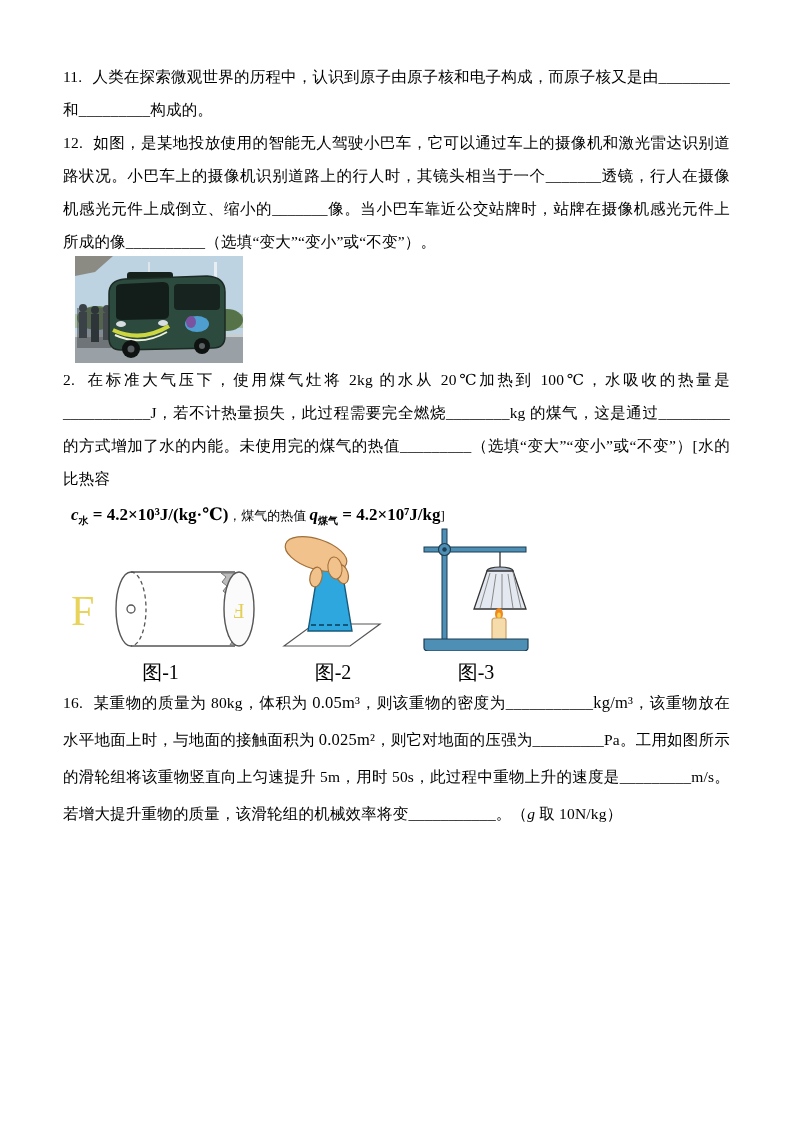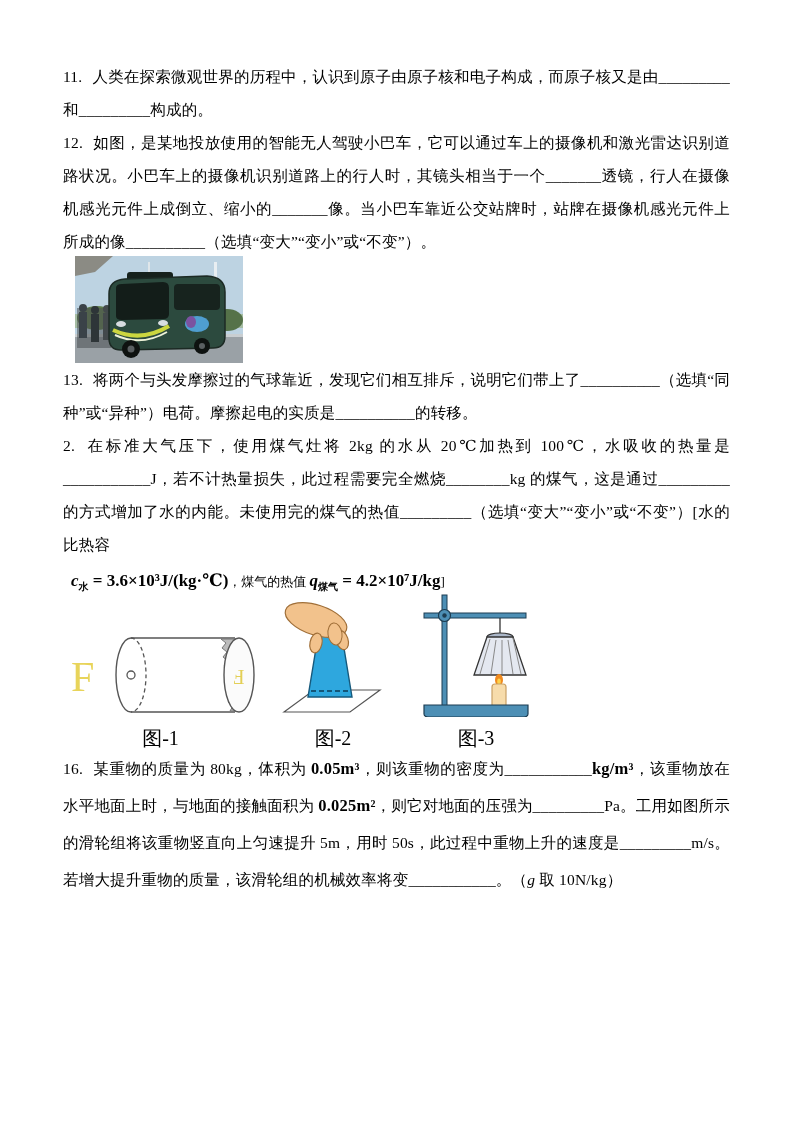--- a/index.html
+++ b/index.html
@@ -15,21 +15,21 @@
   }
   p.q{
     margin:0;
     font-size:15.5px;
     line-height:33px;
     text-align:justify;
     letter-spacing:0.2px;
   }
   p.q16{line-height:37px;}
   .qnum{margin-right:10px;}
-  .bv{font-weight:700;font-size:16.5px;font-family:"Liberation Serif",serif;}
+  .bv{font-weight:400;font-size:16.5px;font-family:"Liberation Serif",serif;}
   .it{font-style:italic;}
   .formula{
     margin:2px 0 0 8px;
     font-size:17px;
     line-height:36px;
     font-weight:700;
     font-family:"Liberation Serif","DejaVu Serif",serif;
   }
   .formula .sub{font-size:10px;font-weight:700;vertical-align:-4px;}
   .formula .reg{font-weight:400;font-size:13px;}
@@ -86,26 +86,25 @@
     <ellipse cx="122" cy="68" rx="12" ry="8" fill="#4f9ed0"></ellipse>
     <ellipse cx="116" cy="66" rx="5" ry="6" fill="#7b52a0"></ellipse>
     <circle cx="56" cy="93" r="9" fill="#0e1210"></circle>
     <circle cx="127" cy="90" r="8" fill="#0e1210"></circle>
     <circle cx="56" cy="93" r="3.5" fill="#5a5f61"></circle>
     <circle cx="127" cy="90" r="3" fill="#5a5f61"></circle>
     <ellipse cx="46" cy="68" rx="5" ry="3" fill="#d8dde0"></ellipse>
     <ellipse cx="88" cy="67" rx="5" ry="3" fill="#d8dde0"></ellipse>
   </svg>
 
-  <p class="q mt10"><span class="qnum">13.</span><span>将两个与头发摩擦过的气球靠近，发现它们相互排斥，说明它们带上了__________（选填“同种”或“异种”）电荷。摩擦起电的实质是__________的转移。</span></p>
 
   <p class="q"><span class="qnum">2.</span><span>在标准大气压下，使用煤气灶将 2kg 的水从 20℃加热到 100℃，水吸收的热量是___________J，若不计热量损失，此过程需要完全燃烧________kg 的煤气，这是通过_________的方式增加了水的内能。未使用完的煤气的热值_________（选填“变大”“变小”或“不变”）[水的比热容</span></p>
 
   <div class="formula">
-    <span class="sym">c</span><span class="sub">水</span><span> = 3.6×10³J/(kg·℃)</span><span class="reg">，煤气的热值 </span><span class="sym">q</span><span class="sub">煤气</span><span> = 4.2×10⁷J/kg</span><span class="reg">]</span>
+    <span class="sym">c</span><span class="sub">水</span><span> = 4.2×10³J/(kg·℃)</span><span class="reg">，煤气的热值 </span><span class="sym">q</span><span class="sub">煤气</span><span> = 4.2×10⁷J/kg</span><span class="reg">]</span>
   </div>
 
 
   <div class="figs">
 
     <div class="figblock f1">
       <svg width="195" height="100" viewBox="0 0 195 100" xmlns="http://www.w3.org/2000/svg">
         <text x="8" y="66" font-size="42" font-family="Liberation Serif,serif" fill="#e8d45a">F</text>
         <line x1="68" y1="13" x2="172" y2="13" stroke="#555" stroke-width="1.4"></line>
         <line x1="68" y1="87" x2="172" y2="87" stroke="#555" stroke-width="1.4"></line>

